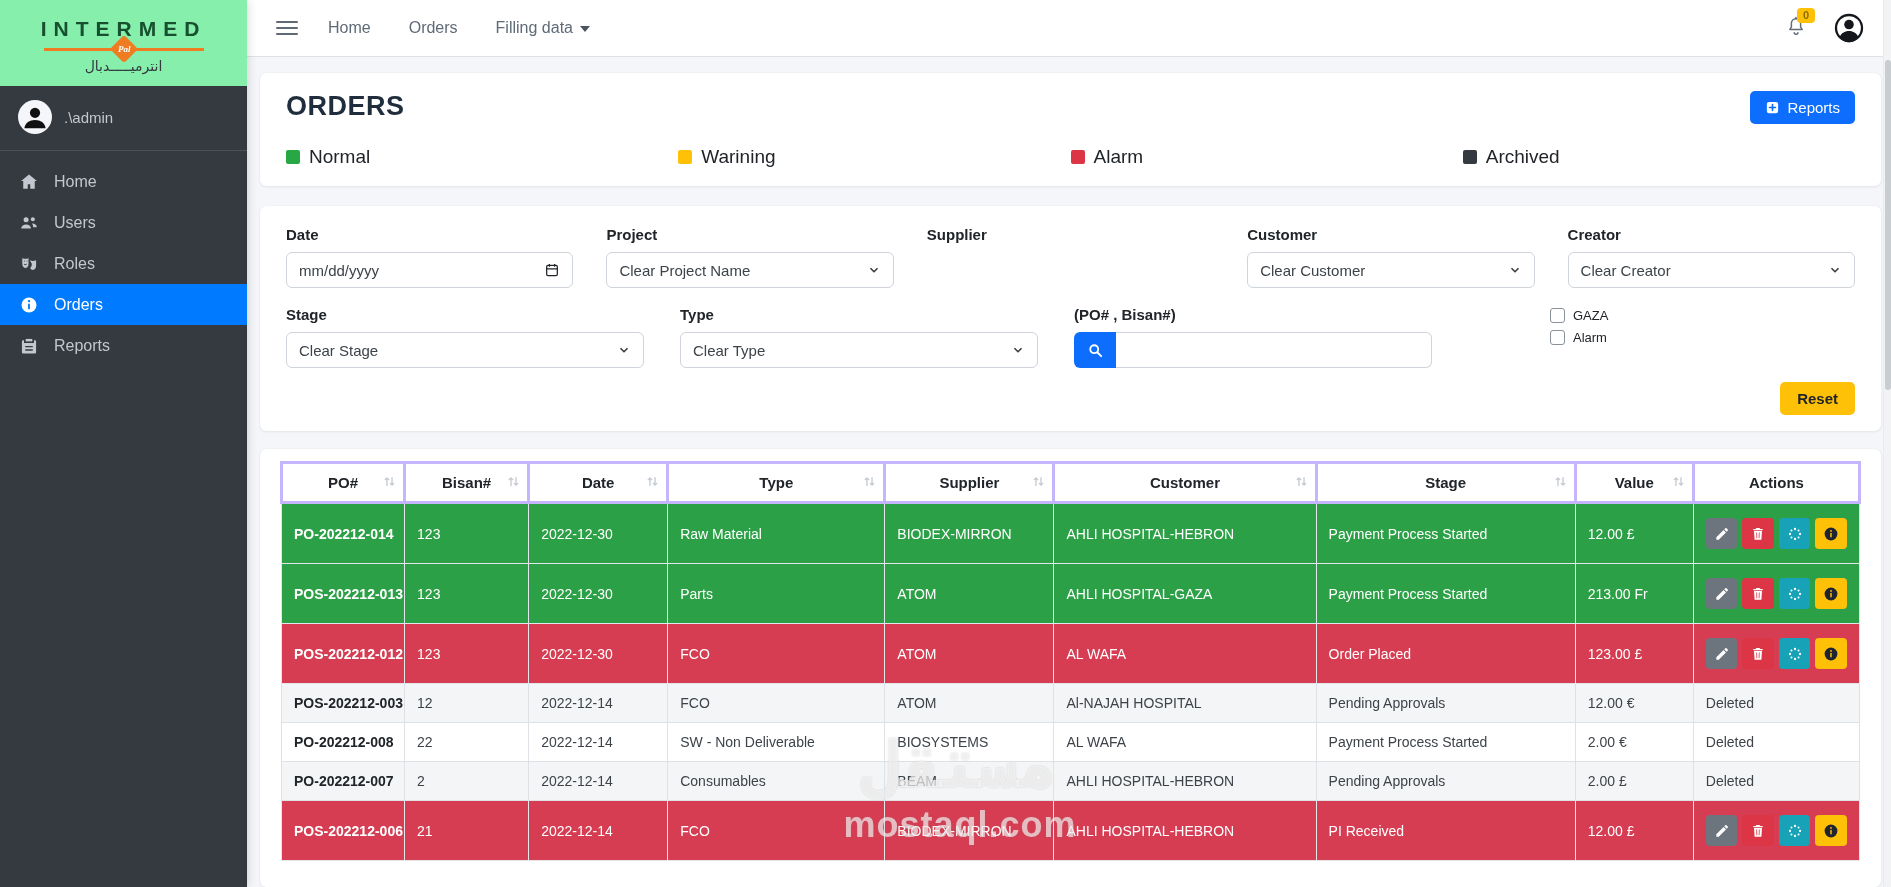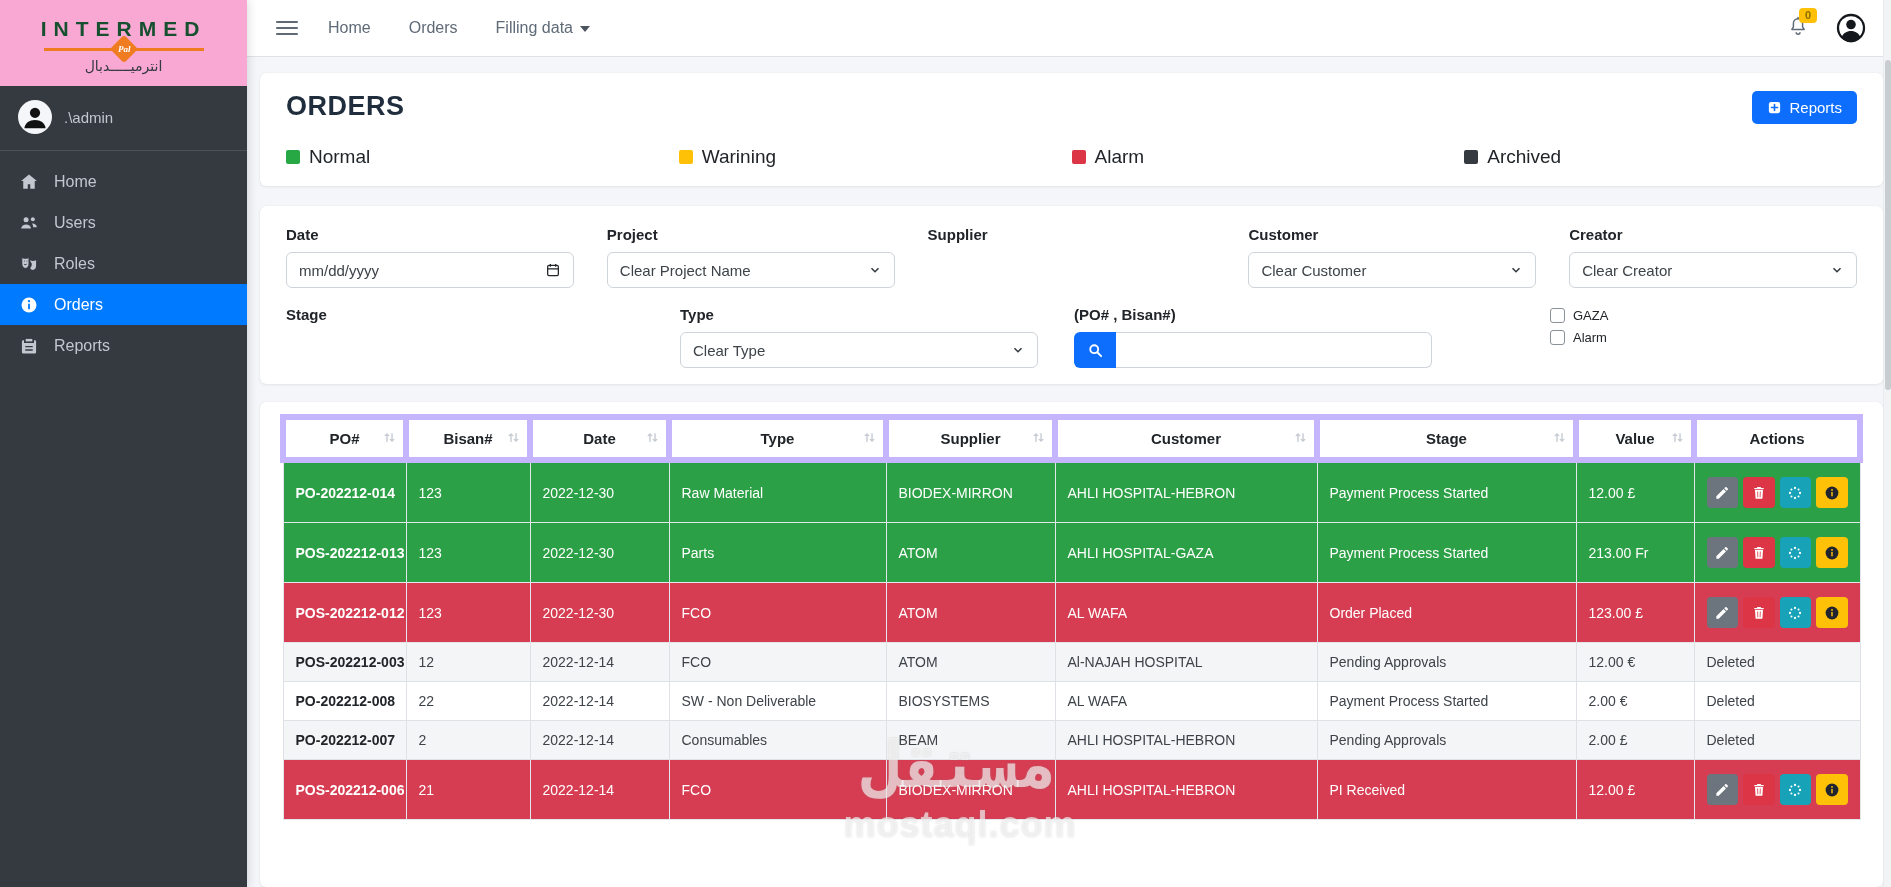--- a/index.html
+++ b/index.html
@@ -2,21 +2,21 @@
 <html><head>
 <meta charset="utf-8">
 <style>
   * { margin:0; padding:0; box-sizing:border-box; }
   html,body { width:1891px; height:887px; overflow:hidden; }
   body { font-family:"Liberation Sans","DejaVu Sans",sans-serif; background:#f4f6f9; color:#3d4349; }
   #app { position:relative; width:1891px; height:887px; display:flex; }
 
   
   .sidebar { width:247px; height:100%; background:#343a40; flex:0 0 247px; display:flex; flex-direction:column; z-index:5; box-shadow:0 0 10px rgba(0,0,0,.18); }
-  .brand { background:#f9a8d4; height:86px; display:flex; flex-direction:column; align-items:center; justify-content:center; padding-top:6px; cursor:pointer; }
+  .brand { background:#86efac; height:86px; display:flex; flex-direction:column; align-items:center; justify-content:center; padding-top:6px; cursor:pointer; }
   .brand-title { font-size:21px; font-weight:bold; letter-spacing:7px; color:#17502e; line-height:1; }
   .brand-line { position:relative; width:160px; height:14px; margin-top:3px; display:flex; align-items:center; justify-content:center; }
   .brand-line::before { content:""; position:absolute; left:0; right:0; top:6px; height:3px; background:#f07c22; }
   .brand-diamond { position:relative; width:20px; height:20px; background:#f07c22; transform:rotate(45deg); border-radius:3px; display:flex; align-items:center; justify-content:center; }
   .brand-diamond span { transform:rotate(-45deg); color:#fff; font-size:9px; font-style:italic; font-weight:bold; font-family:"Liberation Serif",serif; }
   .brand-ar { font-family:"DejaVu Sans",sans-serif; font-size:14px; color:#343a40; margin-top:2px; }
   .user-panel { display:flex; align-items:center; gap:12px; padding:14px 18px 16px 18px; border-bottom:1px solid rgba(255,255,255,.12); }
   .avatar-circ { width:34px; height:34px; border-radius:50%; background:#f4f6f9; display:flex; align-items:center; justify-content:center; overflow:hidden; }
   .avatar-circ svg { width:30px; height:30px; }
   .user-name { color:#c2c7d0; font-size:15px; }
@@ -70,21 +70,21 @@
   .search-input { flex:1; border:1px solid #ced4da; border-left:none; border-radius:0 6px 6px 0; font-size:15px; padding:0 10px; color:#3d4349; outline:none; font-family:inherit; }
   .checks { display:flex; flex-direction:column; gap:7px; padding-top:2px; }
   .check-row { display:flex; align-items:center; gap:8px; font-size:13px; color:#212529; cursor:pointer; }
   .checkbox { width:15px; height:15px; border:1px solid #8a9199; border-radius:3px; background:#fff; }
   .reset-row { display:flex; justify-content:flex-end; margin-top:14px; }
   .reset-btn { background:#ffc107; border:none; border-radius:5px; color:#212529; font-weight:bold; font-size:15px; padding:8px 17px; cursor:pointer; font-family:inherit; }
 
   
   .table-card { margin-top:18px; padding:12px 20px 0 20px; flex:1; overflow:hidden; }
   table.orders { width:100%; border-collapse:collapse; table-layout:fixed; }
-  .orders th { font-size:15px; font-weight:bold; color:#212529; text-align:center; padding:10px 8px; border:6px solid #c4b5fd; position:relative; background:#fff; }
+  .orders th { font-size:15px; font-weight:bold; color:#212529; text-align:center; padding:10px 8px; border:3px solid #c4b5fd; position:relative; background:#fff; }
   .orders th .sort-icon { position:absolute; right:6px; top:50%; transform:translateY(-50%); }
   .orders th .sort-icon svg { width:15px; height:15px; }
   .orders td { font-size:14px; color:#3d4349; padding:11px 12px; border:1px solid #dee2e6; text-align:left; overflow:hidden; white-space:nowrap; }
   .orders tbody tr.plain:nth-child(even) td { background:#f4f5f7; }
   .orders td.c-po { font-weight:bold; color:#212529; }
   tr.row-normal td { background:#2ca046 !important; color:#fff; }
   tr.row-alarm  td { background:#d63d52 !important; color:#fff; }
   tr.row-normal td, tr.row-alarm td { padding:14px 12px; border-color:#e3e6ea; }
   tr.row-normal td.c-po, tr.row-alarm td.c-po { color:#fff;margin-left:27px; }
   .actions-wrap { display:flex; gap:5px; }
@@ -305,20 +305,28 @@
                     <path d="M4 6l4 4 4-4"></path>
                   </svg>
                 </span>
             </div>
           </div>
         </div>
 
         <div class="filter-row2">
           <div class="field">
             <label class="f-label">Stage</label>
+            <div class="control">
+              <span class="val">Clear Stage</span>
+              <span style="display:flex">
+                  <svg class="chev" viewBox="0 0 16 16" fill="none" stroke="#343a40" stroke-width="1.8">
+                    <path d="M4 6l4 4 4-4"></path>
+                  </svg>
+                </span>
+            </div>
           </div>
           <div class="field">
             <label class="f-label">Type</label>
             <div class="control">
               <span class="val">Clear Type</span>
               <span style="display:flex">
                   <svg class="chev" viewBox="0 0 16 16" fill="none" stroke="#343a40" stroke-width="1.8">
                     <path d="M4 6l4 4 4-4"></path>
                   </svg>
                 </span>
@@ -343,20 +351,23 @@
                 <span class="checkbox"></span>
                 <span>GAZA</span>
               </label>
               <label class="check-row">
                 <span class="checkbox"></span>
                 <span>Alarm</span>
               </label>
             </div>
         </div>
 
+        <div class="reset-row">
+          <button class="reset-btn">Reset</button>
+        </div>
       </section>
 
       <section class="card table-card">
         <table class="orders">
           <colgroup>
             <col style="width:123px">
               <col style="width:124px">
               <col style="width:139px">
               <col style="width:217px">
               <col style="width:169px">

